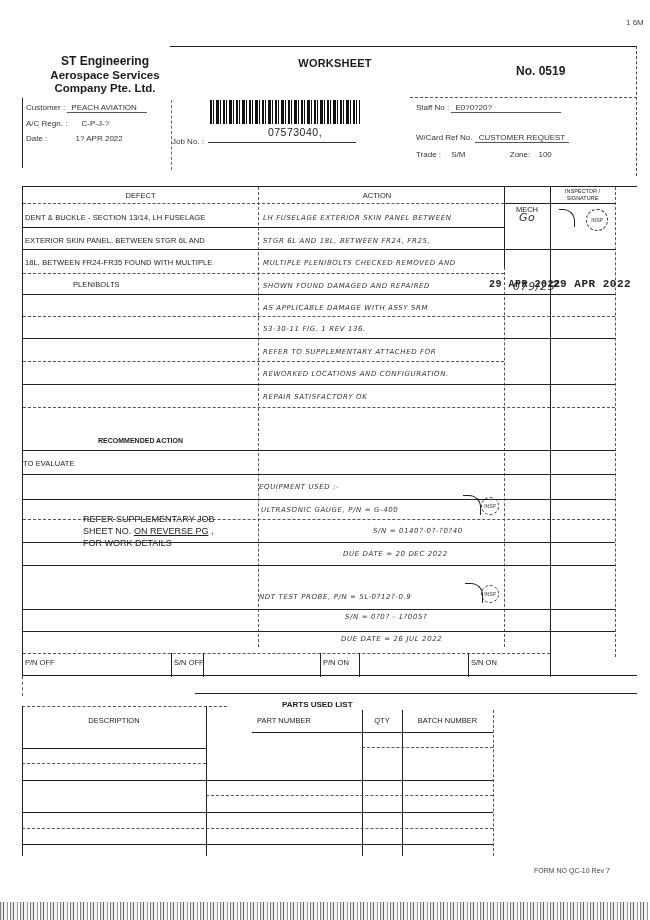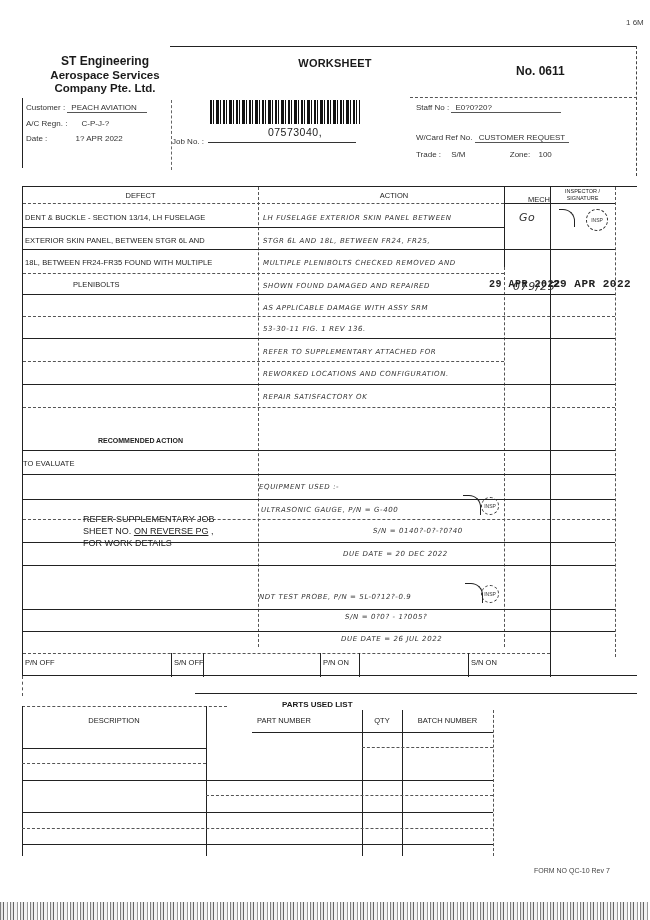--- a/index.html
+++ b/index.html
@@ -61,21 +61,21 @@
 
 <div class="abs top-rule"></div>
 <div class="abs right-dash"></div>
 <div class="abs hdr-left-rule"></div>
 <div class="abs vdash" style="top:100px;left:171px;height:70px;"></div>
 <div class="abs staff-rule"></div>
 
 <div class="abs title">
   <div>WORKSHEET</div>
 </div>
-<div class="abs docno">No. 0611</div>
+<div class="abs docno">No. 0519</div>
 
 <div class="abs field" style="top:103px;left:26px;">
   <span class="lbl">Customer :</span>
   <span class="val" style="min-width:80px;">PEACH AVIATION</span>
 </div>
 <div class="abs field" style="top:119px;left:26px;">
   <span class="lbl">A/C Regn. :</span>
   <span style="margin-left:12px;">C-P-J-?</span>
 </div>
 <div class="abs field" style="top:134px;left:26px;">
@@ -105,22 +105,22 @@
 
 <div class="abs grid">
 
   <div class="vline dash" style="left:235px;top:0;height:460px;"></div>
   <div class="vline" style="left:481px;top:0;height:80px;"></div>
   <div class="vline dash" style="left:481px;top:80px;height:380px;"></div>
   <div class="vline" style="left:527px;top:0;height:490px;"></div>
   <div class="vline dash" style="left:592px;top:0;height:470px;"></div>
 
   <div class="colhdr" style="left:0;width:235px;top:4px;">DEFECT</div>
-  <div class="colhdr" style="left:248px;width:246px;top:4px;text-align:center;">ACTION</div>
-  <div class="colhdr" style="left:481px;width:46px;top:8px;text-align:right;">MECH</div>
+  <div class="colhdr" style="left:231px;width:246px;top:4px;text-align:center;">ACTION</div>
+  <div class="colhdr" style="left:481px;width:46px;top:18px;">MECH</div>
   <div class="colhdr" style="left:527px;width:65px;top:1px;font-size:5.5px;line-height:7px;">INSPECTOR / SIGNATURE</div>
   <div class="hline dash" style="left:0;width:481px;top:16px;"></div>
   <div class="hline" style="left:481px;width:111px;top:16px;"></div>
 
   <div class="hline" style="left:0;width:481px;top:40px;"></div>
   <div class="hline" style="left:0;width:592px;top:62px;"></div>
   <div class="hline dash" style="left:0;width:481px;top:86px;"></div>
   <div class="hline" style="left:0;width:592px;top:107px;"></div>
   <div class="hline dash" style="left:0;width:592px;top:129px;"></div>
   <div class="hline" style="left:0;width:592px;top:151px;"></div>

